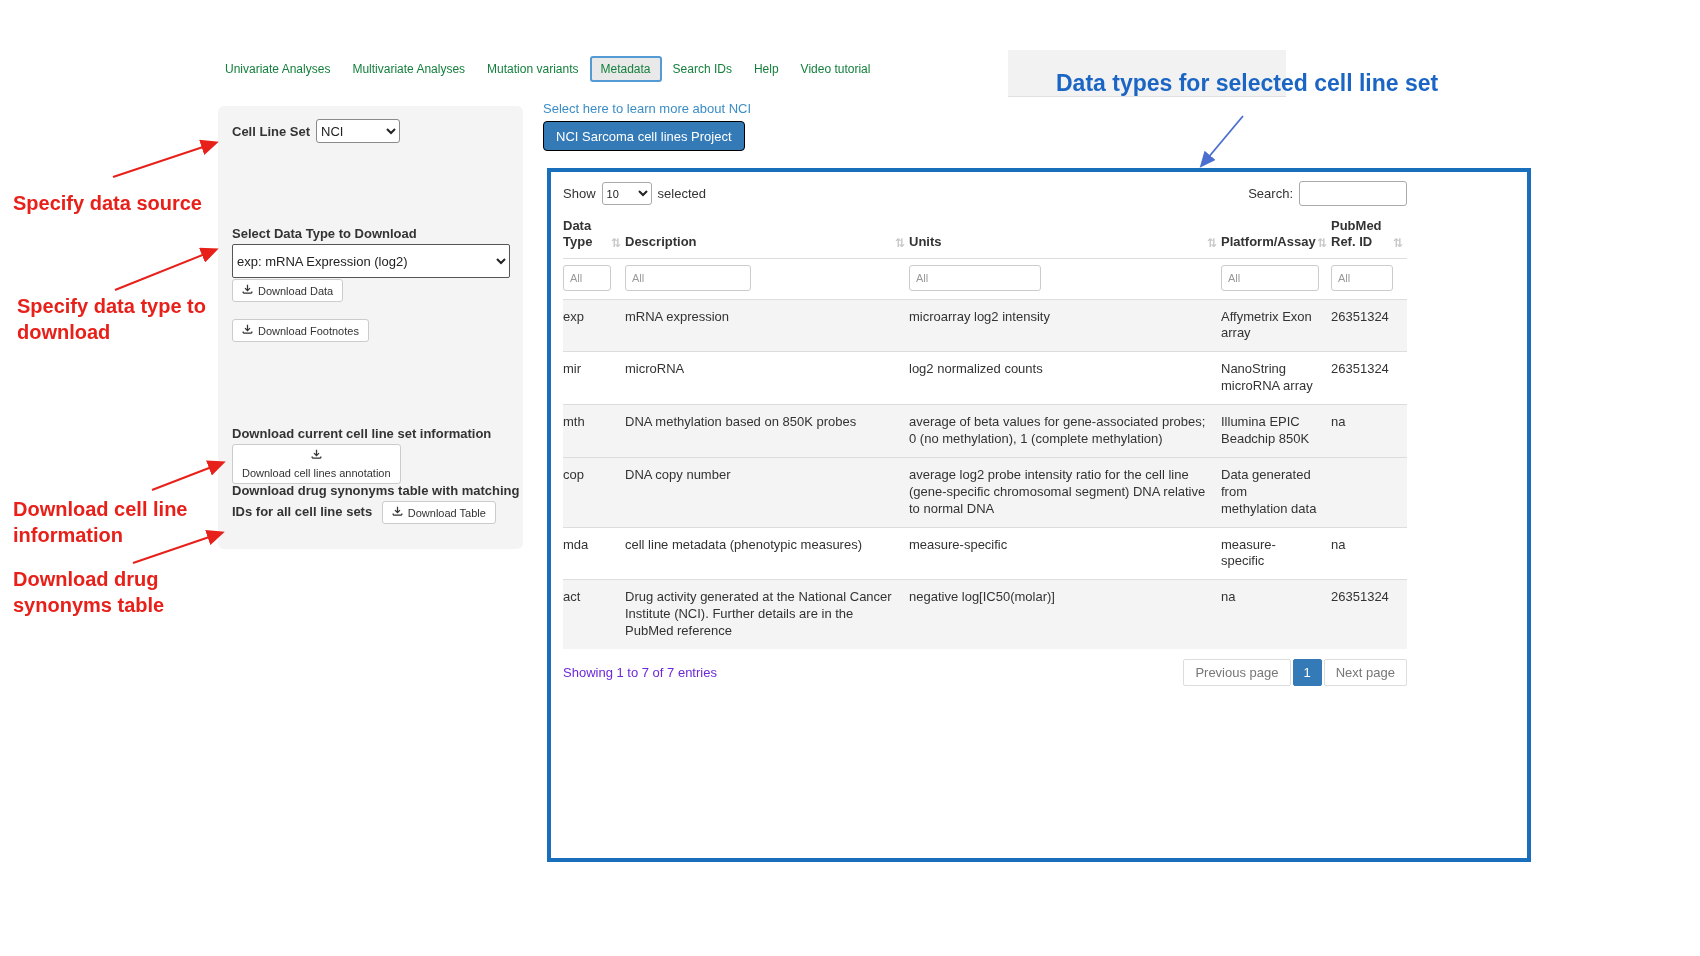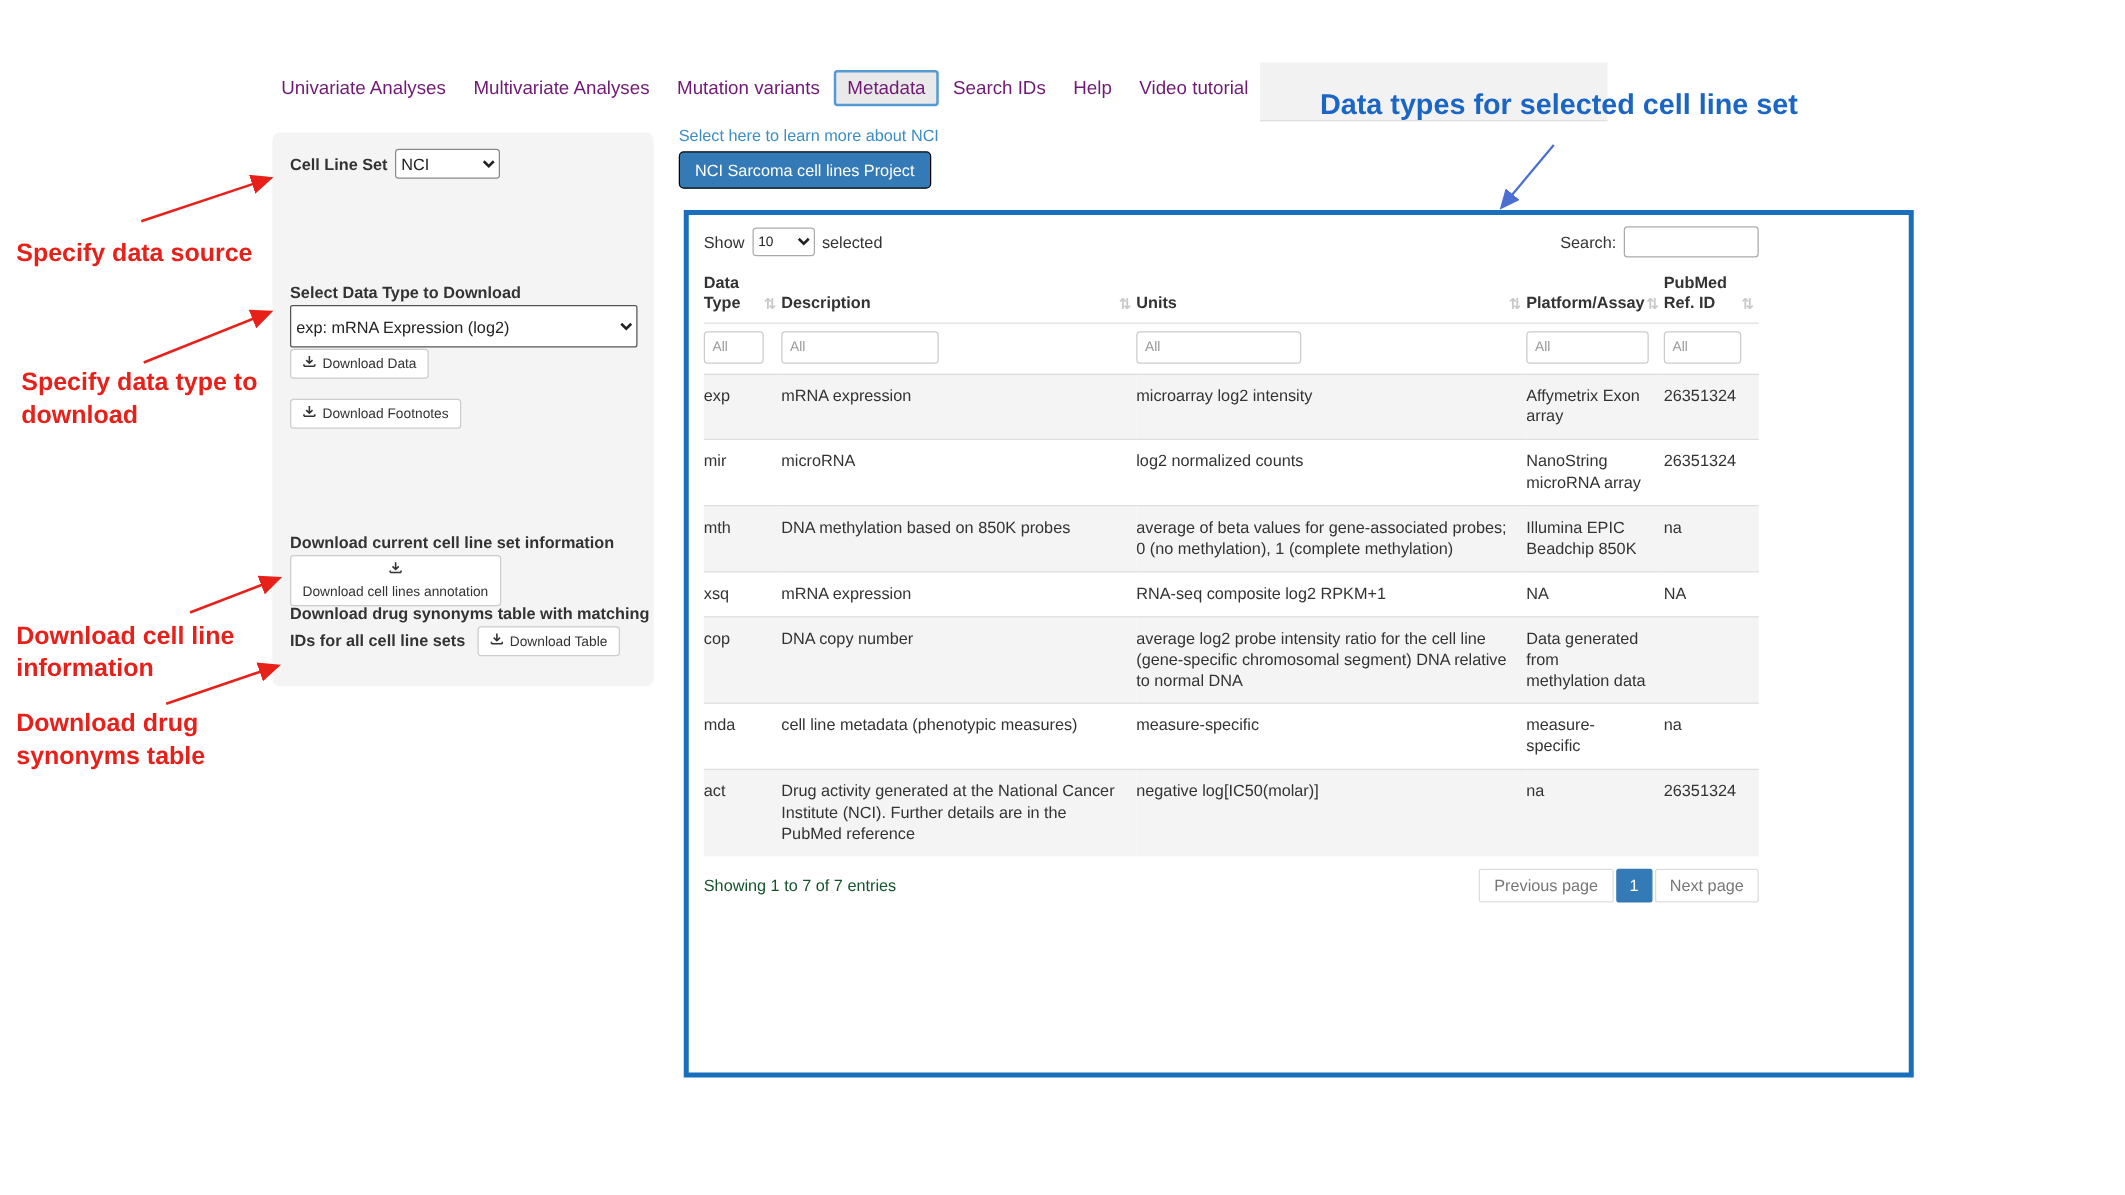--- a/index.html
+++ b/index.html
@@ -2,21 +2,21 @@
 <html><head>
 <meta charset="utf-8">
 <style>
   html,body{margin:0;padding:0;}
   body{
     width:1700px;height:956px;position:relative;background:#ffffff;
     font-family:"Liberation Sans","DejaVu Sans",sans-serif;color:#333;overflow:hidden;
   }
   
   .nav{position:absolute;left:214px;top:56px;display:flex;align-items:center;}
-  .nav-tab{font-size:15px;color:#701a75;padding:6px 11px;white-space:nowrap;cursor:pointer;}
+  .nav-tab{font-size:12px;color:#15803d;padding:6px 11px;white-space:nowrap;cursor:pointer;}
   .nav-tab.active{background:#e9e9e9;border:2px solid #549bd5;border-radius:3px;padding:4px 9px;}
   
   .panel{position:absolute;left:218px;top:106px;width:305px;height:443px;background:#f4f4f4;border-radius:6px;}
   .panel .row1{position:absolute;left:14px;top:13px;display:flex;align-items:center;}
   .lbl-bold{font-size:13px;font-weight:bold;color:#333;}
   select{font-family:"Liberation Sans","DejaVu Sans",sans-serif;background:#fff;border:1px solid #8a8a8a;border-radius:3px;font-size:13px;color:#222;}
   .cls-select{width:84px;height:24px;margin-left:6px;}
   .dtype-label{position:absolute;left:14px;top:120px;}
   .dtype-select{position:absolute;left:14px;top:138px;width:278px;height:34px;border:1px solid #555;border-radius:2px;}
   .btn{display:inline-flex;align-items:center;gap:5px;background:#fff;border:1px solid #ccc;border-radius:3px;
@@ -52,21 +52,21 @@
   .sort-icon{position:absolute;right:4px;bottom:7px;color:#c9c9c9;font-size:12px;cursor:pointer;}
   tr.filters td{padding:6px 14px 8px 0;border-bottom:1px solid #ddd;}
   tr.filters input{border:1px solid #ccc;border-radius:3px;height:20px;padding:2px 6px;font-size:11px;color:#555;box-sizing:content-box;}
   tr.filters input::placeholder{color:#9a9a9a;}
   .f1{width:34px;}.f2{width:112px;}.f3{width:118px;}.f4{width:84px;}.f5{width:48px;}
   tbody.rows td{padding:9px 14px 9px 0;vertical-align:top;border-top:1px solid #ddd;line-height:1.3;}
   tbody.rows tr:first-child td{border-top:none;}
   tbody.rows tr.odd{background:#f4f4f4;}
   .c1{width:62px;}.c2{width:284px;}.c3{width:312px;}.c4{width:110px;}.c5{width:76px;}
   .tfooter{display:flex;justify-content:space-between;align-items:center;width:844px;margin:10px 0 0 12px;}
-  .summary{font-size:13px;color:#14532d;}
+  .summary{font-size:13px;color:#6d28d9;}
   .pager{display:flex;gap:2px;align-items:center;}
   .page-btn{border:1px solid #ddd;background:#fff;color:#777;font-size:13px;padding:5px 11px;border-radius:2px;cursor:pointer;}
   .page-btn.current{background:#337ab7;border-color:#337ab7;color:#fff;padding:5px 10px;}
 </style>
 </head>
 <body>
 
 <div class="nav">
   <div class="nav-tab">Univariate Analyses</div>
   <div class="nav-tab">Multivariate Analyses</div>
@@ -202,27 +202,20 @@
   </tr>
 
   <tr class="odd">
     <td>mth</td>
     <td>DNA methylation based on 850K probes</td>
     <td>average of beta values for gene-associated probes; 0 (no methylation), 1 (complete methylation)</td>
     <td>Illumina EPIC Beadchip 850K</td>
     <td>na</td>
   </tr>
 
-  <tr>
-    <td>xsq</td>
-    <td>mRNA expression</td>
-    <td>RNA-seq composite log2 RPKM+1</td>
-    <td>NA</td>
-    <td>NA</td>
-  </tr>
 
   <tr class="odd">
     <td>cop</td>
     <td>DNA copy number</td>
     <td>average log2 probe intensity ratio for the cell line (gene-specific chromosomal segment) DNA relative to normal DNA</td>
     <td>Data generated from methylation data</td>
     <td></td>
   </tr>
 
   <tr>

